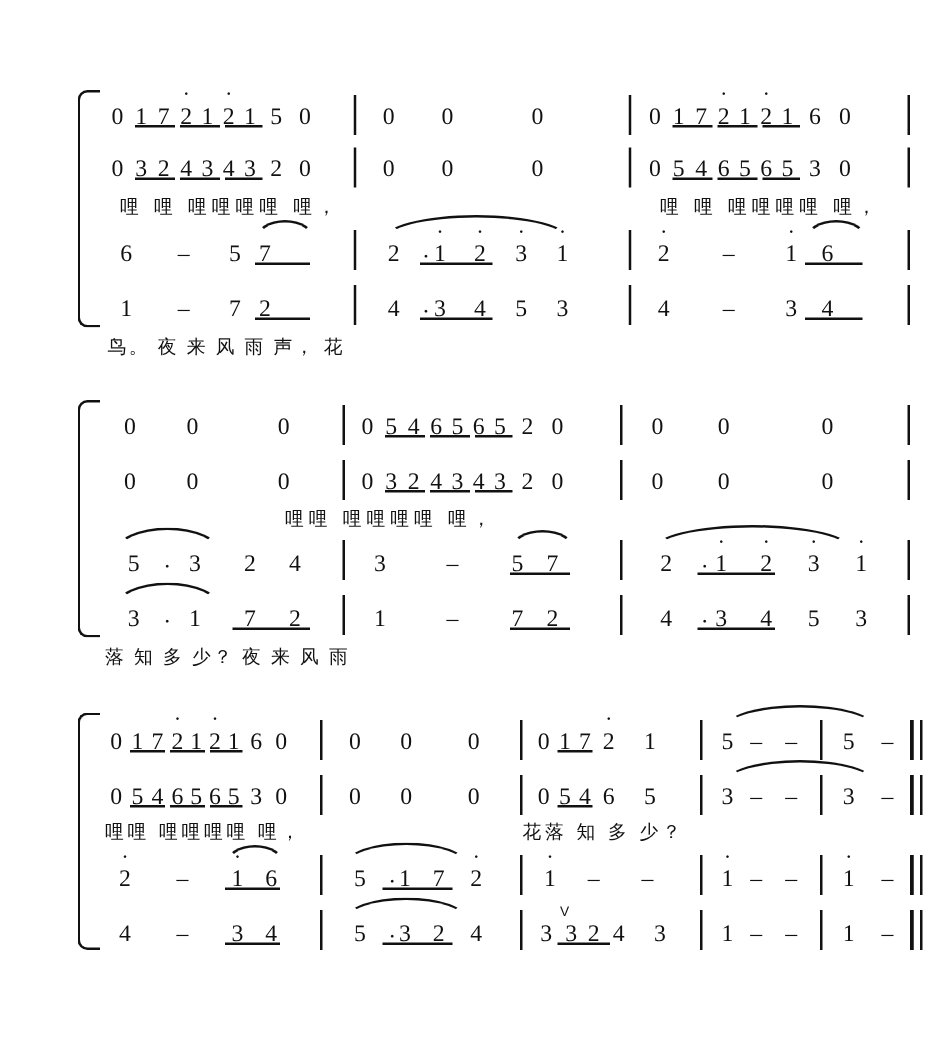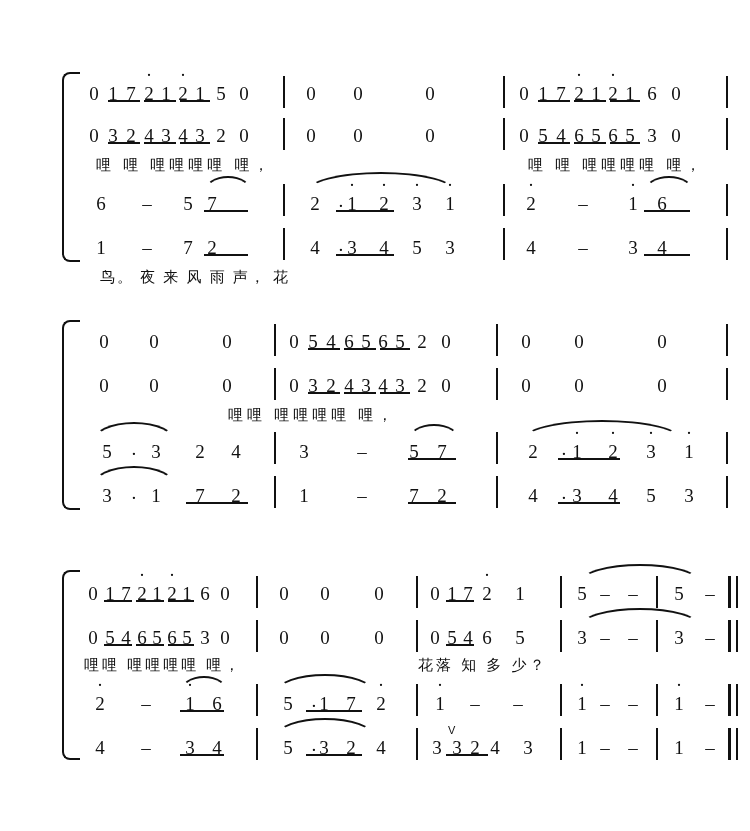--- a/index.html
+++ b/index.html
@@ -197,21 +197,21 @@
       <div class="cells" style="left:436px;">
         <span class="n" style="width:34px">4</span>
         <span class="n dash" style="width:70px">–</span>
         <span class="n" style="width:30px">3</span>
         <span class="n" style="width:28px">4</span>
       </div>
       <div class="beam" style="left:566px;top:24px;width:46px"></div>
       <div class="bar" style="left:648px;top:-2px;height:32px"></div>
     </div>
 
-    <div class="lyr" style="left:100px;top:208px;letter-spacing:2px;">鸟。          夜      来        风 雨      声，          花</div>
+    <div class="lyr" style="left:86px;top:208px;letter-spacing:2px;">鸟。          夜      来        风 雨      声，          花</div>
   </div>
 
   <div class="system sysB">
     <div class="brace braceB"></div>
 
     <div class="row" style="top:14px;">
       <div class="cells" style="left:6px;">
         <span class="n" style="width:40px">0</span>
         <span class="n" style="width:60px">0</span>
         <span class="n" style="width:86px">0</span>
@@ -328,20 +328,21 @@
         <span class="n dotted" style="width:54px">4</span>
         <span class="n" style="width:34px">3</span>
         <span class="n" style="width:38px">4</span>
         <span class="n" style="width:38px">5</span>
         <span class="n" style="width:38px">3</span>
       </div>
       <div class="beam" style="left:480px;top:24px;width:62px"></div>
       <div class="bar" style="left:648px;top:-2px;height:32px"></div>
     </div>
 
+    <div class="lyr" style="left:84px;top:206px;letter-spacing:2px;">落      知 多      少？         夜      来       风 雨</div>
   </div>
 
   <div class="system sysC">
     <div class="brace braceC"></div>
 
     <div class="row" style="top:14px;">
       <div class="cells" style="left:6px;">
         <span class="n" style="width:18px">0</span>
         <span class="n" style="width:16px">1</span>
         <span class="n" style="width:16px">7</span>

